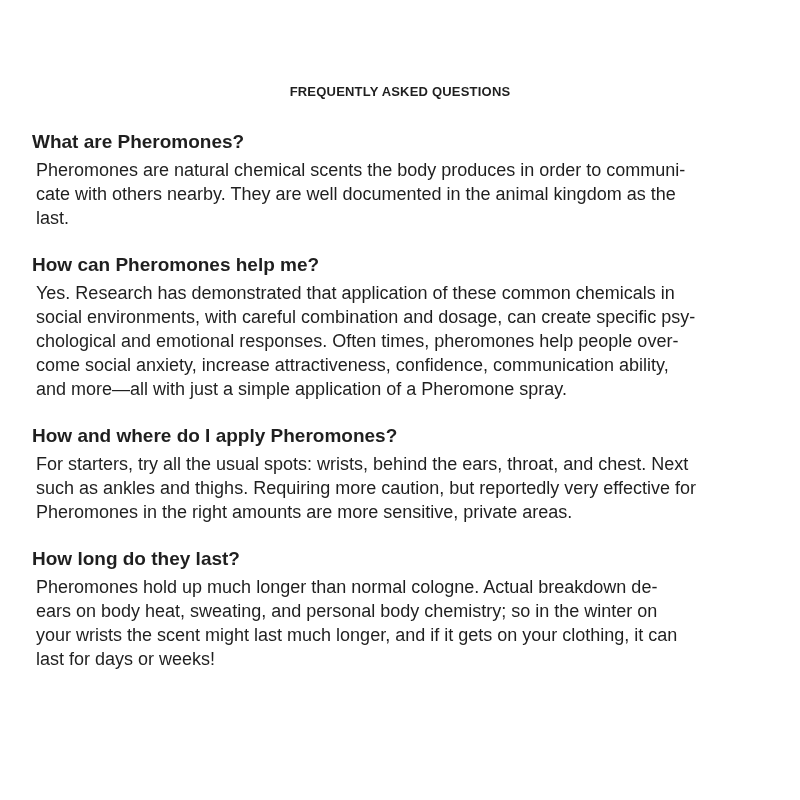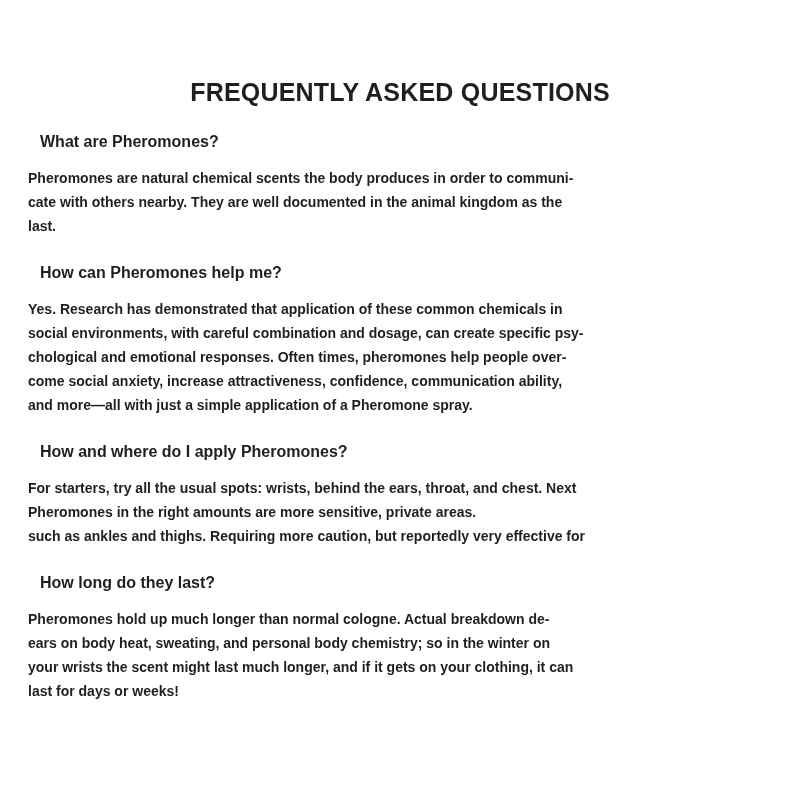--- a/index.html
+++ b/index.html
@@ -17,43 +17,44 @@
   }
   .page {
     box-sizing: border-box;
     width: 800px;
     height: 800px;
     padding: 80px 28px 0 28px;
   }
   .doc-title {
     margin: 0 0 26px 0;
     text-align: center;
-    font-size: 25px;
+    font-size: 13px;
     line-height: 24px;
     font-weight: 700;
     letter-spacing: 0.2px;
   }
   .faq-section {
     margin: 0 0 23px 0;
   }
   .question {
-    margin: 12px;
-    font-size: 16px;
+    margin: 4px;
+    font-size: 19px;
     line-height: 24px;
     font-weight: 700;
     white-space: nowrap;
   }
   .answer {
     margin: 0;
   }
   .answer-line {
-    font-size: 14px;
+    font-size: 18px;
     line-height: 24px;
-    font-weight: 700;
+    font-weight: 400;
     white-space: nowrap;
+    margin-left: 8px;
   }
 </style>
 </head>
 <body>
 
 <div class="page">
 
   <h1 class="doc-title">FREQUENTLY ASKED QUESTIONS</h1>
 
   <div class="faq-section">
@@ -73,22 +74,22 @@
       <div class="answer-line">chological and emotional responses. Often times, pheromones help people over-</div>
       <div class="answer-line">come social anxiety, increase attractiveness, confidence, communication ability,</div>
       <div class="answer-line">and more—all with just a simple application of a Pheromone spray.</div>
     </div>
   </div>
 
   <div class="faq-section">
     <div class="question">How and where do I apply Pheromones?</div>
     <div class="answer">
       <div class="answer-line">For starters, try all the usual spots: wrists, behind the ears, throat, and chest. Next</div>
+      <div class="answer-line">such as ankles and thighs. Requiring more caution, but reportedly very effective for</div>
       <div class="answer-line">Pheromones in the right amounts are more sensitive, private areas.</div>
-      <div class="answer-line">such as ankles and thighs. Requiring more caution, but reportedly very effective for</div>
     </div>
   </div>
 
   <div class="faq-section">
     <div class="question">How long do they last?</div>
     <div class="answer">
       <div class="answer-line">Pheromones hold up much longer than normal cologne. Actual breakdown de-</div>
       <div class="answer-line">ears on body heat, sweating, and personal body chemistry; so in the winter on</div>
       <div class="answer-line">your wrists the scent might last much longer, and if it gets on your clothing, it can</div>
       <div class="answer-line">last for days or weeks!</div>

